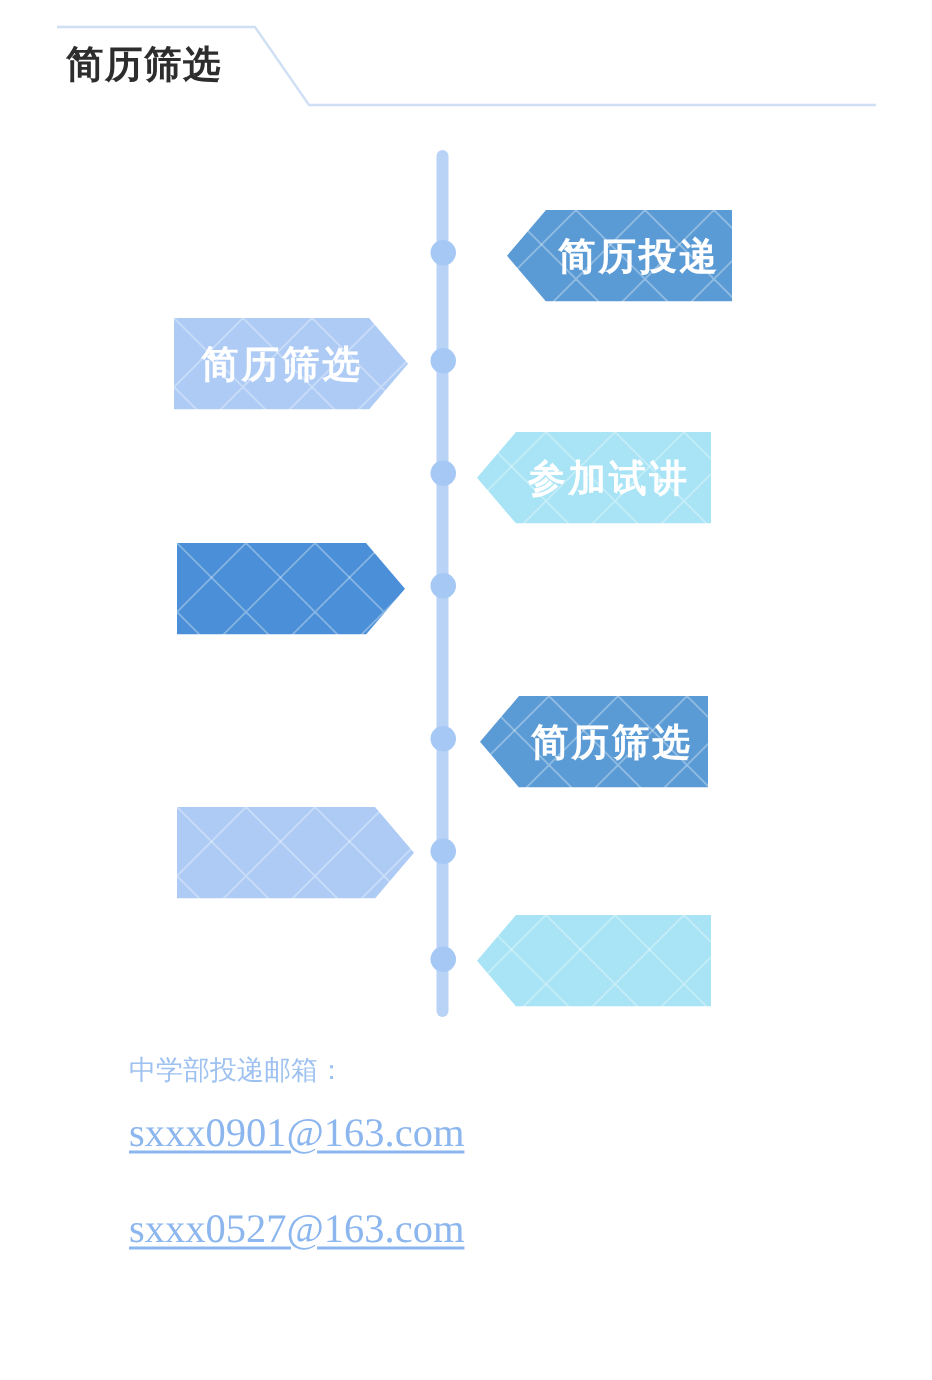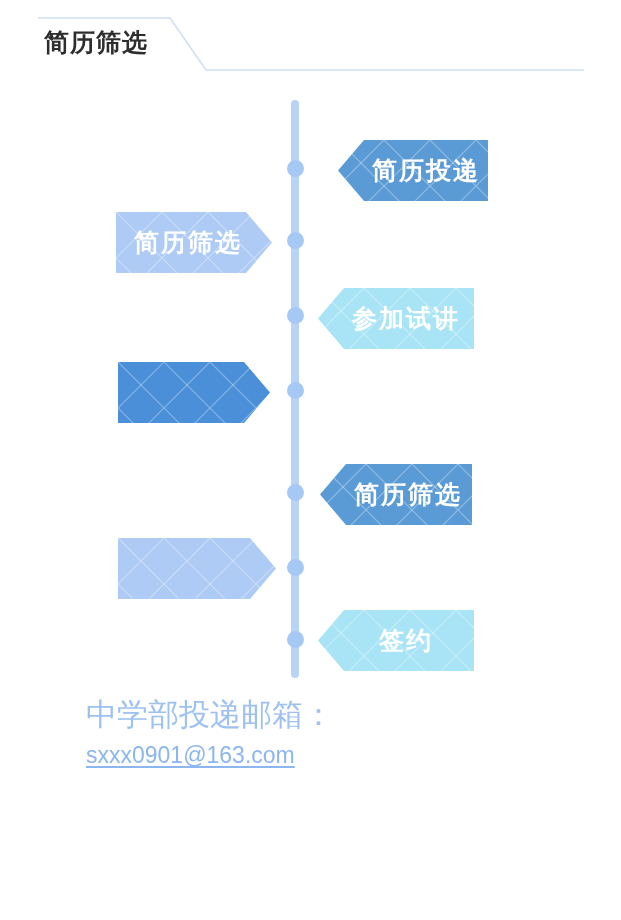--- a/index.html
+++ b/index.html
@@ -89,36 +89,36 @@
 
   
   .contacts {
     position: absolute;
     left: 86px;
     top: 694px;
     width: 480px;
   }
   .contact-block { margin-bottom: 22px; }
   .contact-label {
-    font-size: 31px;
+    font-size: 18px;
     color: #9dc1f0;
     line-height: 40px;
     white-space: nowrap;
     font-family: "DejaVu Sans", "Liberation Sans", sans-serif;
   }
   .contact-email {
     display: inline-block;
-    font-size: 23px;
+    font-size: 27px;
     color: #8cb6ee;
     line-height: 42px;
     text-decoration: underline;
     text-underline-offset: 3px;
     letter-spacing: 0px;
     white-space: nowrap;
-    font-family: Liberation Sans, sans-serif;
+    font-family: Liberation Serif, serif;
   }
 </style>
 </head>
 <body>
 
 <div id="page">
 
   <div class="header-zone">
     <svg class="header-rule" viewBox="0 0 621 90" preserveAspectRatio="none">
       <polyline points="38,18 170,18 206,70 584,70" fill="none" stroke="#cfe0f5" stroke-width="1.6" stroke-linejoin="miter" stroke-linecap="butt"></polyline>
@@ -217,22 +217,21 @@
         <svg class="flow-shape" viewBox="0 0 156 61" preserveAspectRatio="none">
           <defs>
             <pattern id="diamond-6" width="46" height="46" patternUnits="userSpaceOnUse">
               <rect width="46" height="46" fill="#a8e4f5"></rect>
               <path d="M0,0 L46,46" stroke="rgba(255,255,255,0.33)" stroke-width="1.2"></path>
               <path d="M46,0 L0,46" stroke="rgba(255,255,255,0.33)" stroke-width="1.2"></path>
             </pattern>
           </defs>
           <polygon points="26,0 156,0 156,61 26,61 0,30.5" fill="url(#diamond-6)"></polygon>
         </svg>
-        <div class="flow-label" style="text-align: center;">签约</div>
       </div>
     </div>
 
   <div class="contacts" id="contacts">
       <div class="contact-block"><div class="contact-label">中学部投递邮箱：</div><a class="contact-email" href="#">sxxx0901@163.com</a></div>
-      <div class="contact-block"></div>
+      <div class="contact-block"><a class="contact-email" href="#">sxxx0527@163.com</a></div>
     </div>
 
 </div>
 
 </body></html>

